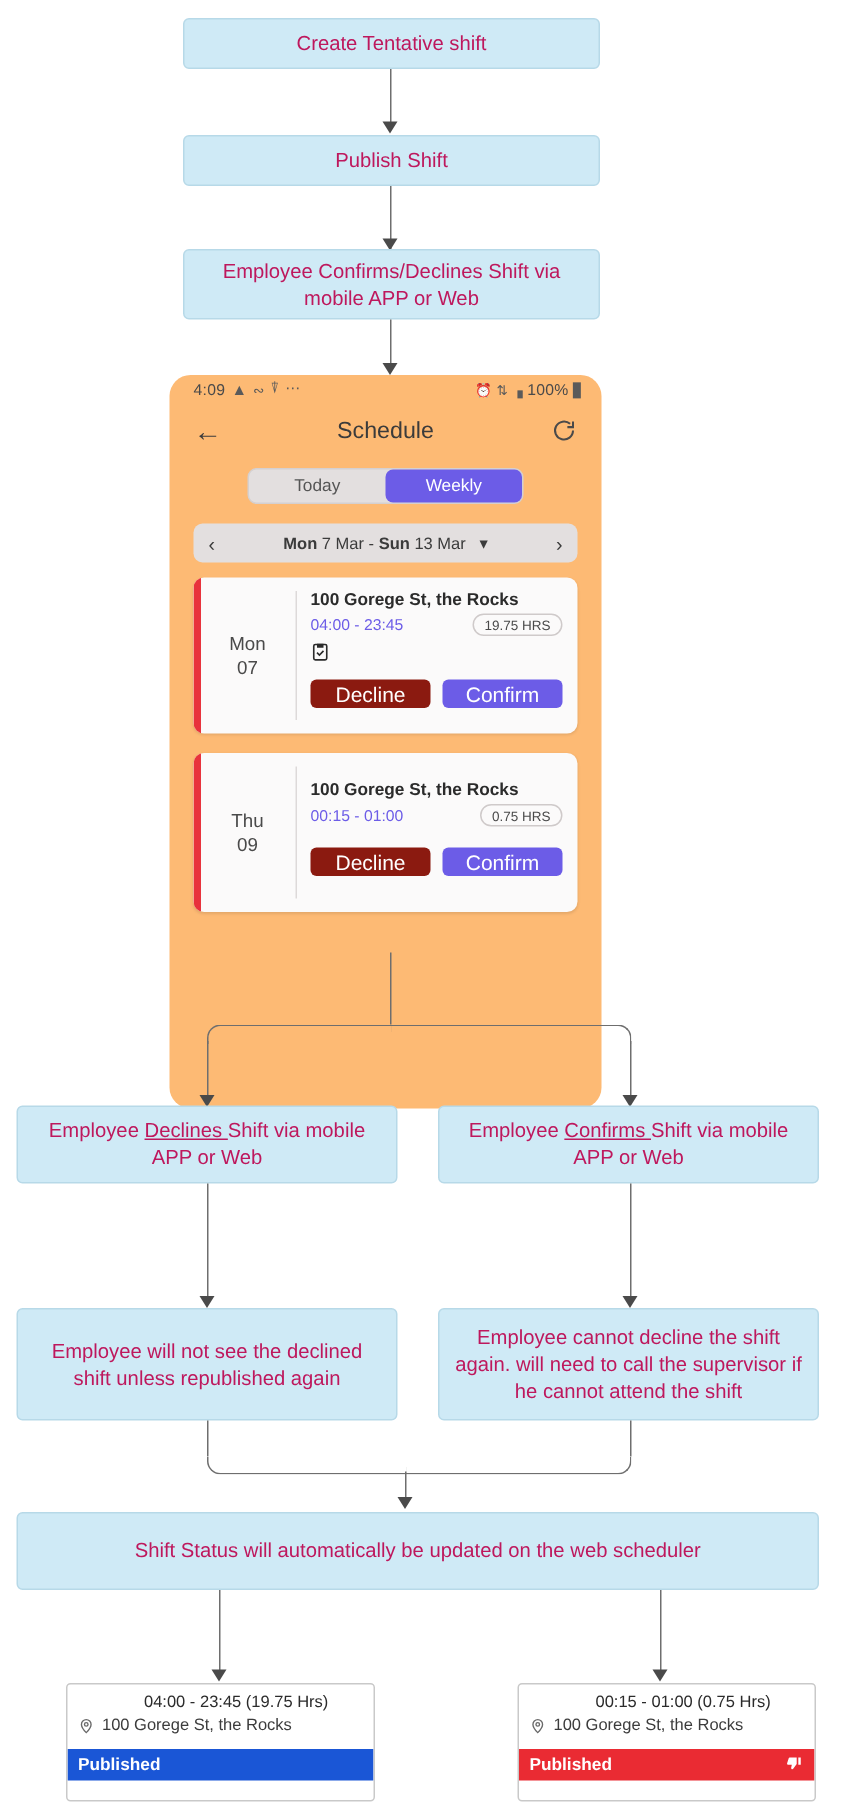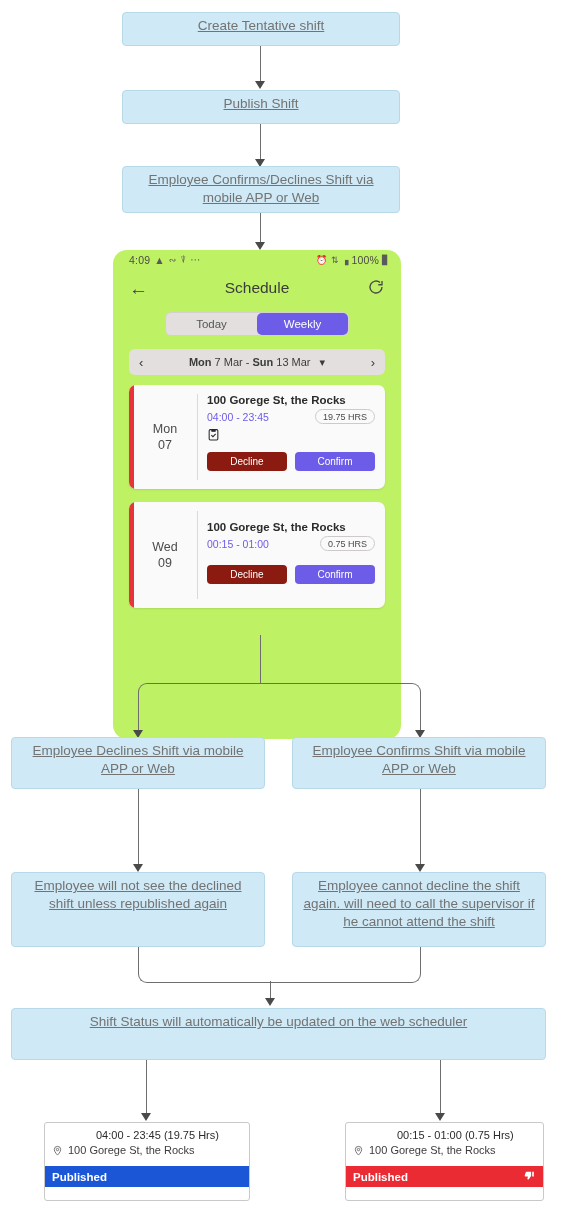--- a/index.html
+++ b/index.html
@@ -5,38 +5,38 @@
   html,body{margin:0;padding:0;}
   body{
     width:569px;height:1209px;position:relative;background:#ffffff;
     font-family:"Liberation Sans",sans-serif;overflow:hidden;
   }
   .stage{position:absolute;left:0;top:0;width:569px;height:1209px;}
 
   
   .fbox{
     position:absolute;background:#cfeaf6;border:1px solid #b7d9e8;border-radius:4px;
-    display:flex;align-items:flex-start;justify-content:center;text-align:center;
-    color:#737373;font-size:13.5px;line-height:18px;box-sizing:border-box;padding:4px 10px;text-decoration:underline;
+    display:flex;align-items:center;justify-content:center;text-align:center;
+    color:#be185d;font-size:13.5px;line-height:18px;box-sizing:border-box;padding:4px 10px;
   }
   .fbox u{text-decoration:underline;}
 
   
   .vline{position:absolute;width:1px;background:#6e6e6e;}
   .arrowhead{
     position:absolute;width:0;height:0;
     border-left:5.5px solid transparent;border-right:5.5px solid transparent;
     border-top:8px solid #4a4a4a;
   }
   .elbow{position:absolute;border-color:#6e6e6e;border-style:solid;}
 
   
   .phone{
     position:absolute;left:113px;top:250px;width:288px;height:489px;
-    background:#bef264;border-radius:14px;overflow:hidden;
+    background:#fdba74;border-radius:14px;overflow:hidden;
   }
   .statusbar{
     position:absolute;left:0;top:0;width:100%;height:20px;
     display:flex;align-items:center;color:#5f5f5f;font-size:10.5px;
   }
   .sb-left{display:flex;align-items:center;gap:4px;margin-left:16px;}
   .sb-right{display:flex;align-items:center;gap:3px;margin-left:auto;margin-right:12px;}
   .sb-time{font-size:10.5px;color:#4a4a4a;letter-spacing:.2px;}
   .glyph{display:inline-block;line-height:1;color:#5a5a5a;}
 
@@ -84,21 +84,21 @@
   .timerow{display:flex;align-items:center;margin-top:3px;}
   .time{font-size:10.5px;color:#6c5ce7;}
   .hrs{
     margin-left:auto;font-size:9px;color:#4a4a4a;background:#fbfafa;
     border:1px solid #cfcaca;border-radius:9px;padding:1.5px 7px;
   }
   .clip{margin-top:4px;width:13px;height:13px;}
   .btnrow{display:flex;gap:8px;margin-top:7px;}
   .btn{
     flex:1;height:19px;border-radius:4px;display:flex;align-items:center;justify-content:center;
-    font-size:10px;color:#fff;
+    font-size:14px;color:#fff;
   }
   .btn.decline{background:#8b1a10;}
   .btn.confirm{background:#6c5ce7;}
 
   
   .rcard{
     position:absolute;background:#fff;border:1px solid #c9c9c9;border-radius:3px;overflow:hidden;
   }
   .rc-body{padding:6px 7px 10px 7px;}
   .rc-time{font-size:11px;color:#2b2b2b;padding-left:44px;}
@@ -194,21 +194,21 @@
         <div class="btnrow">
           <div class="btn decline">Decline</div>
           <div class="btn confirm">Confirm</div>
         </div>
       </div>
     </div>
 
     <div class="shiftcard" style="top:252px;height:106px;">
       <div class="redbar"></div>
       <div class="daycol">
-        <div>Wed</div>
+        <div>Thu</div>
         <div>09</div>
       </div>
       <div class="divider"></div>
       <div class="cardbody" style="top:19px;">
         <div class="addr">100 Gorege St, the Rocks</div>
         <div class="timerow">
           <span class="time">00:15 - 01:00</span>
           <span class="hrs">0.75 HRS</span>
         </div>
         <div class="btnrow" style="margin-top:14px;">

